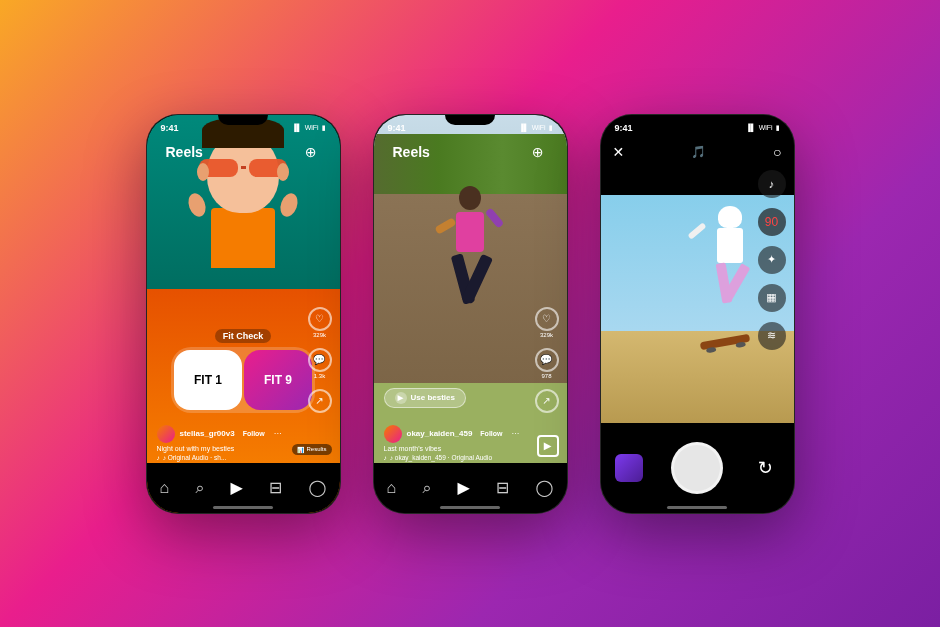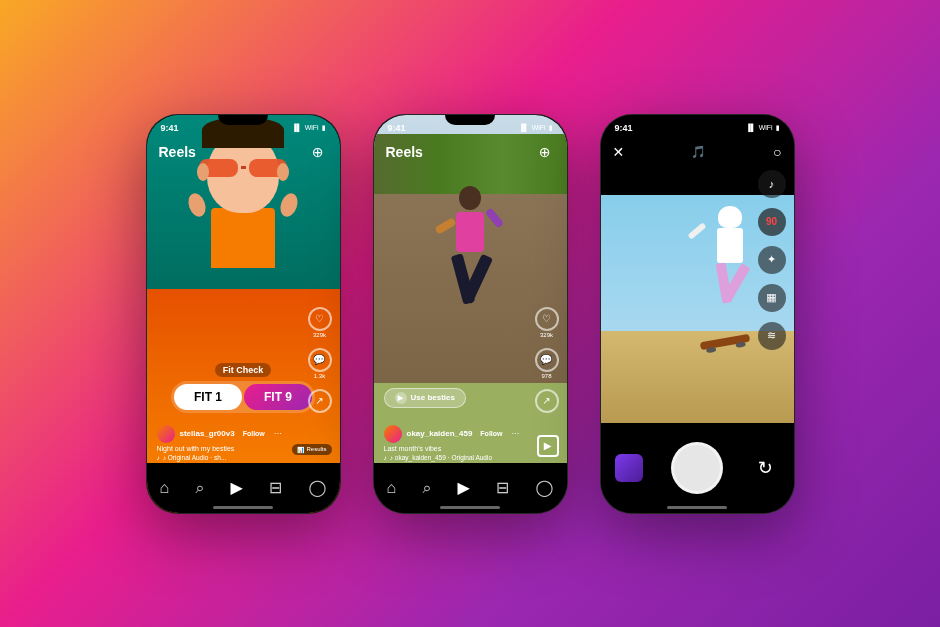--- a/index.html
+++ b/index.html
@@ -76,21 +76,21 @@
     
     .top-bar {
       position: absolute;
       top: 22px;
       left: 0;
       right: 0;
       height: 30px;
       display: flex;
       align-items: center;
       justify-content: space-between;
-      padding: 0 12px;
+      padding: 0 19px;
       z-index: 10;
     }
 
     .top-bar-title {
       font-size: 14px;
       font-weight: 700;
       color: #fff;
     }
 
     .top-bar-icon {
@@ -128,21 +128,21 @@
 
     .fit-buttons {
       display: flex;
       gap: 2px;
       background: rgba(255,255,255,0.2);
       border-radius: 20px;
       padding: 3px;
     }
 
     .fit-btn {
-      padding: 6px 20px;
+      padding: 23px 20px;
       border-radius: 16px;
       font-size: 12px;
       font-weight: 700;
       border: none;
       cursor: pointer;
     }
 
     .fit-btn-1 {
       background: #fff;
       color: #000;
@@ -337,22 +337,22 @@
       background: rgba(30,30,30,0.6);
       display: flex;
       align-items: center;
       justify-content: center;
       font-size: 11px;
       color: #fff;
     }
 
     .cam-ctrl-btn.record-90 {
       background: rgba(30,30,30,0.7);
-      font-size: 10px;
-      font-weight: 700;
+      font-size: 12px;
+      font-weight: 400;
       color: #ff4444;
     }
 
     
     .camera-bottom {
       position: absolute;
       bottom: 0;
       left: 0;
       right: 0;
       height: 90px;

